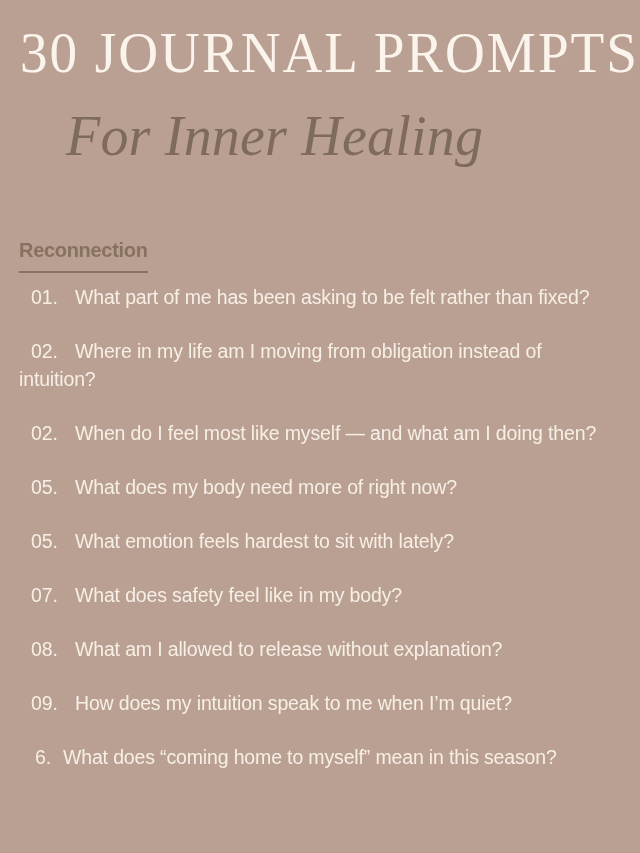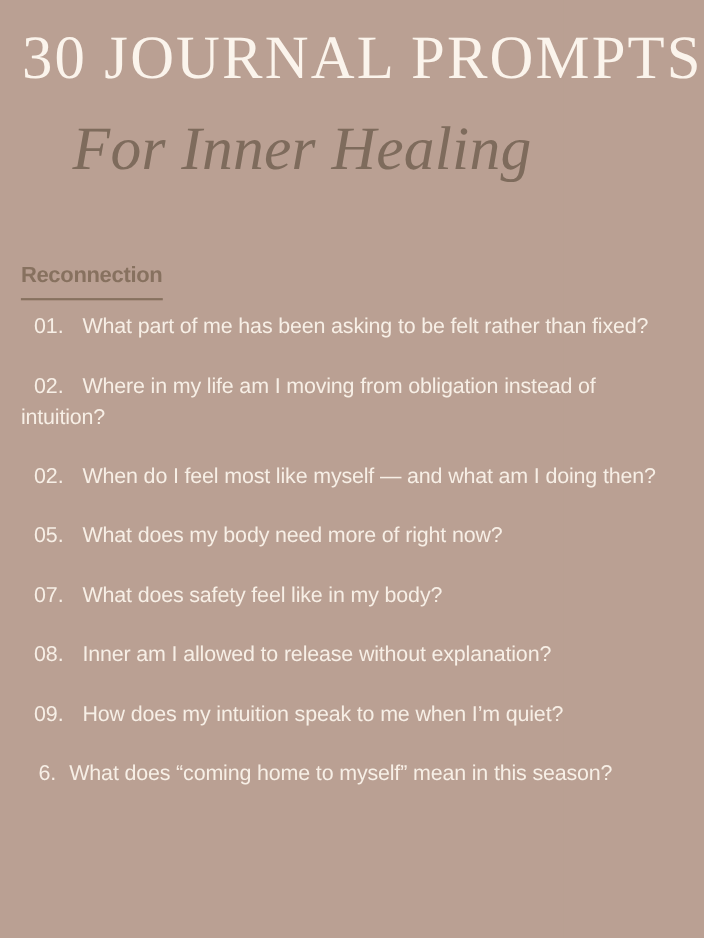--- a/index.html
+++ b/index.html
@@ -147,24 +147,27 @@
     <li class="prompt-item">
       <span class="prompt-num">02.</span><span class="prompt-num"> </span><span class="prompt-text">Where in my life am I moving from obligation instead of intuition?</span>
     </li>
     <li class="prompt-item">
       <span class="prompt-num">02.</span><span class="prompt-num"> </span><span class="prompt-text">When do I feel most like myself — and what am I doing then?</span>
     </li>
     <li class="prompt-item">
       <span class="prompt-num">05.</span><span class="prompt-num"> </span><span class="prompt-text">What does my body need more of right now?</span>
     </li>
     <li class="prompt-item">
+      <span class="prompt-num">05.</span><span class="prompt-num"> </span><span class="prompt-text">What emotion feels hardest to sit with lately?</span>
+    </li>
+    <li class="prompt-item">
       <span class="prompt-num">07.</span><span class="prompt-num"> </span><span class="prompt-text">What does safety feel like in my body?</span>
     </li>
     <li class="prompt-item">
-      <span class="prompt-num">08.</span><span class="prompt-num"> </span><span class="prompt-text">Inner am I allowed to release without explanation?</span>
+      <span class="prompt-num">08.</span><span class="prompt-num"> </span><span class="prompt-text">What am I allowed to release without explanation?</span>
     </li>
     <li class="prompt-item">
       <span class="prompt-num">09.</span><span class="prompt-num"> </span><span class="prompt-text">How does my intuition speak to me when I’m quiet?</span>
     </li>
     <li class="prompt-item is-last">
       <span class="prompt-num">6.</span><span class="prompt-num"></span><span class="prompt-text">What does “coming home to myself” mean in this season?</span>
     </li>
   </ul>
 
 </div>

